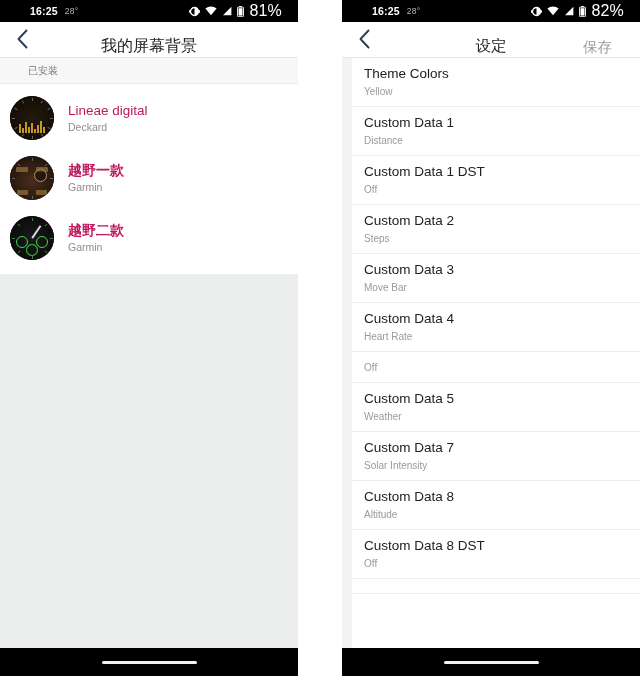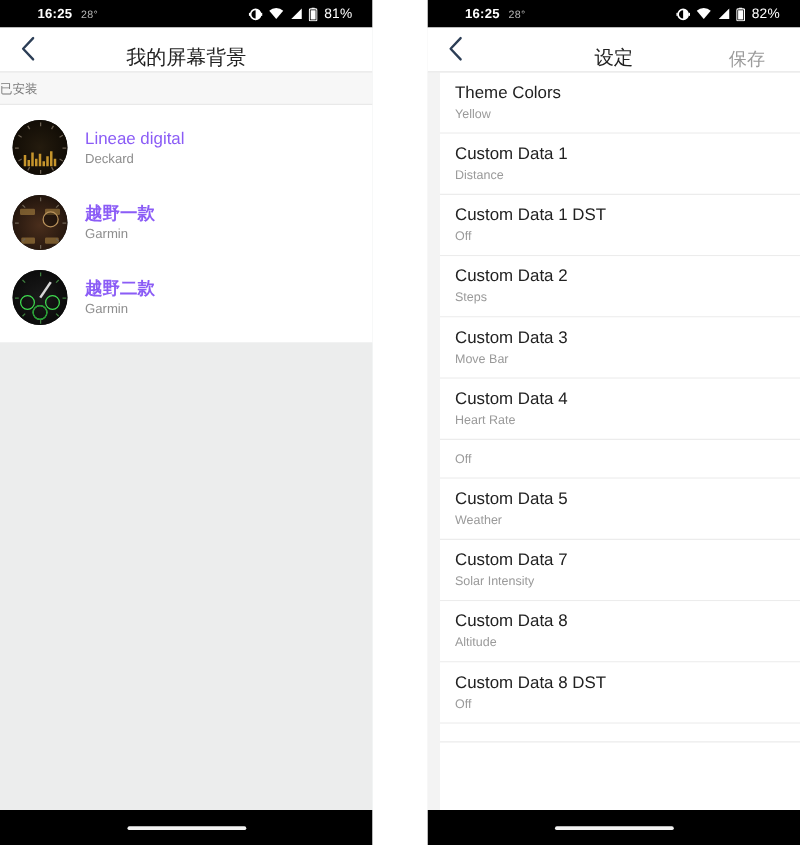--- a/index.html
+++ b/index.html
@@ -18,21 +18,21 @@
   
   .statusbar {
     height:22px; flex:0 0 22px; background:#000;
     display:flex; align-items:center; padding:0 8px;
     color:#fff; font-size:10.5px; letter-spacing:.2px;
   }
   .sb-time { font-weight:bold; font-size:10.5px; margin-left:22px; }
   .sb-temp { font-size:8.5px; color:#b6b6b6; margin-left:7px; }
   .sb-spacer { flex:1; }
   .sb-icons { display:flex; align-items:center; gap:5px; margin-right:8px; }
-  .sb-pct { font-size:11px; font-weight:normal; }
+  .sb-pct { font-size:16px; font-weight:normal; }
   .ic { display:block; }
 
   
   .appbar {
     height:36px; flex:0 0 36px; background:#ffffff;
     display:flex; align-items:flex-end; position:relative;
     border-bottom:1px solid #e6e6e6;
   }
   .back-btn {
     width:44px; height:36px; display:flex; align-items:center; justify-content:center;
@@ -44,31 +44,31 @@
   }
   .appbar-title.left-title { font-size:16px; }
   .appbar-action {
     margin-left:auto; margin-right:28px; font-size:14.5px; color:#9b9b9b;
     position:relative; z-index:2; cursor:pointer;
   }
 
   
   .section-head {
     background:#f7f7f7; height:26px; display:flex; align-items:center;
-    padding-left:0; font-size:10px; color:#7b7b7b;
+    padding-left:28px; font-size:10px; color:#7b7b7b;
     border-bottom:1px solid #e9e9e9;
   }
   .installed-list { background:#ffffff; padding:4px 0 6px 0; }
   .wf-row { height:60px; display:flex; align-items:center; padding-left:10px; cursor:pointer; }
   .wf-thumb {
     width:44px; height:44px; border-radius:50%; flex:0 0 44px;
     position:relative; overflow:hidden; background:#101010;
   }
   .wf-text { margin-left:14px; display:flex; flex-direction:column; justify-content:center; }
-  .wf-name { font-size:13.5px; color:#8b5cf6; line-height:17px; }
+  .wf-name { font-size:13.5px; color:#be185d; line-height:17px; }
   .wf-name.cjk { font-weight:bold; font-size:14px; }
   .wf-author { font-size:10.5px; color:#8e8e8e; line-height:15px; margin-top:1px; }
   .left-filler { flex:1; background:#eceded; }
 
   
   .wf-art { position:absolute; inset:0; }
   .wf1 { background:radial-gradient(circle at 50% 50%, #241b0e 0%, #120d06 70%, #080604 100%); }
   .wf2 { background:radial-gradient(circle at 50% 55%, #4a2e1c 0%, #2a1a10 60%, #120a06 100%); }
   .wf3 { background:radial-gradient(circle at 50% 50%, #1a1a1a 0%, #0c0c0c 70%, #050505 100%); }
   .wf-tick {

